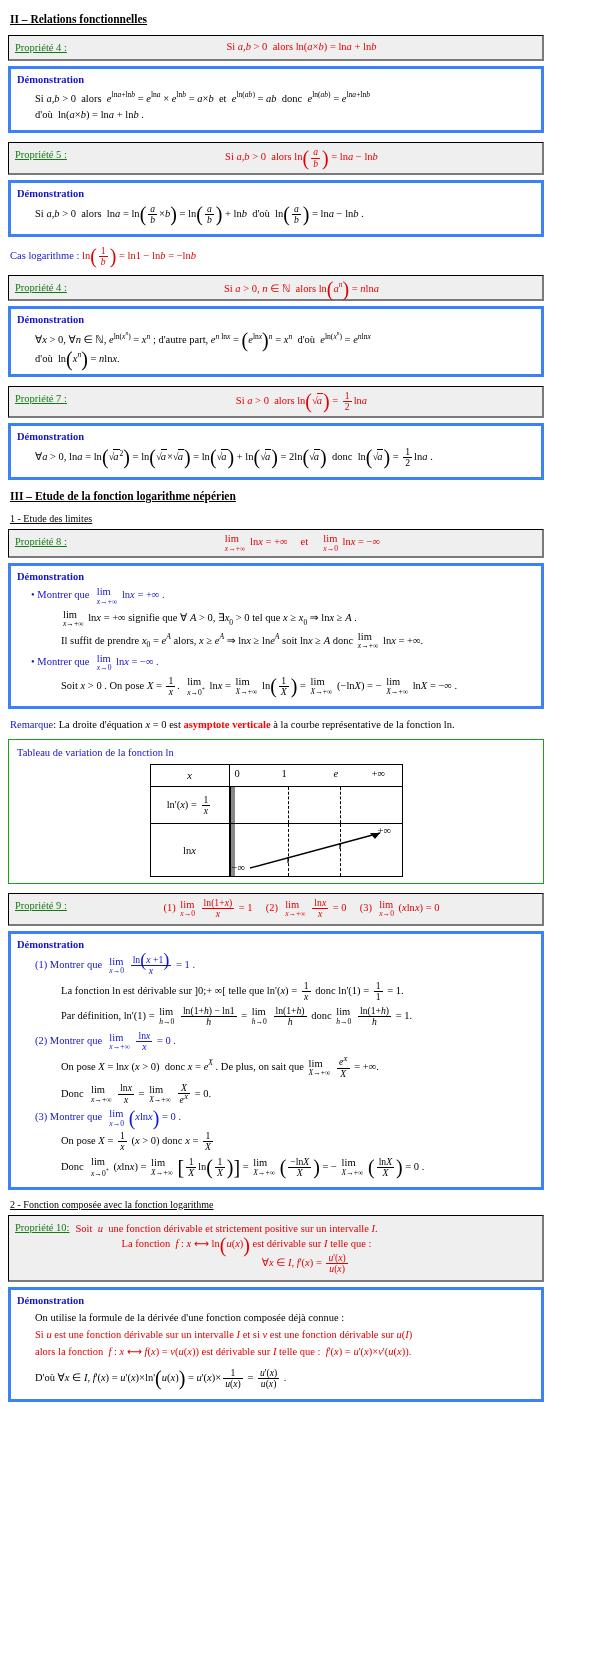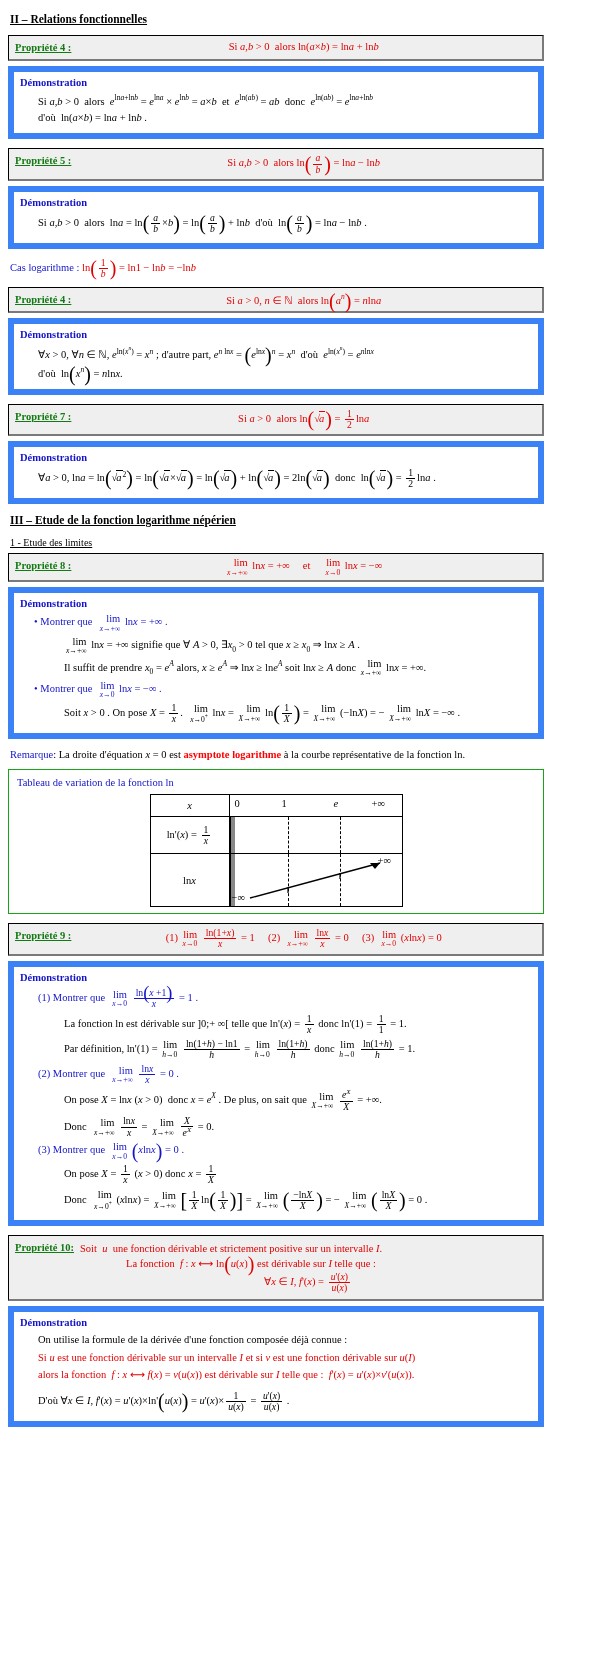--- a/index.html
+++ b/index.html
@@ -31,33 +31,33 @@
     border-right:2px solid #7a7a7a;
     border-bottom:2px solid #7a7a7a;
     background:#efefef;
     padding:4px 6px;
     margin:0 0 5px 0;
     box-sizing:border-box;
     min-height:22px;
   }
   .prop-inner{display:flex;align-items:flex-start;}
   .prop-label{
-    color:#127a12;font-weight:bold;text-decoration:underline;
+    color:#127a12;font-weight:normal;text-decoration:underline;
     white-space:nowrap;flex:0 0 auto;padding-top:1px;
   }
   .prop-body{color:#e00000;flex:1 1 auto;text-align:center;}
   .prop-body.left{text-align:left;padding-left:6px;}
   .prop-stack{display:block;}
   .prop-stack .ln{display:block;margin:2px 0;}
   .prop-stack .ln.center{text-align:center;}
   .prop-stack .ln.indent{padding-left:46px;}
 
   
   .demo{
-    border:6px solid #3b82f6;
+    border:3px solid #3b82f6;
     padding:3px 6px 5px 6px;
     margin:0 0 9px 0;
     box-sizing:border-box;
   }
   .demo-title{color:#1414c8;font-weight:bold;margin:1px 0 3px 0;}
   .demo-line{margin:4px 0 4px 18px;}
   .demo-line.deep{margin-left:44px;}
   .bullet{color:#1414c8;margin:4px 0 2px 14px;}
   .blue{color:#1414c8;}
   .red{color:#e00000;}
@@ -90,21 +90,21 @@
   .m{font-family:"Liberation Serif", serif;font-style:italic;}
   .up{font-style:normal;}
   .frac{
     display:inline-block;vertical-align:middle;
     text-align:center;font-size:.92em;line-height:1.05;
     margin:0 2px;
   }
   .frac .num{display:block;padding:0 2px;border-bottom:1px solid currentColor;}
   .frac .den{display:block;padding:0 2px;}
   .lim{
-    display:inline-block;text-align:right;vertical-align:middle;
+    display:inline-block;text-align:left;vertical-align:middle;
     line-height:1.0;margin:0 2px;
   }
   .lim .op{display:block;font-style:normal;}
   .lim .sub{display:block;font-size:.72em;}
   sup{font-size:.72em;}
   sub{font-size:.72em;}
   .sq{display:inline-block;border-top:1px solid currentColor;padding:0 1px 0 0;margin-left:-1px;}
   .bigp{display:inline-block;font-size:1.9em;font-style:normal;vertical-align:middle;line-height:.55;}
   .bigb{display:inline-block;font-size:1.9em;font-style:normal;vertical-align:middle;line-height:.55;}
 </style>
@@ -270,21 +270,21 @@
       <span class="lim"><span class="op">lim</span><span class="sub"><span class="m">X</span>→+∞</span></span>
       <span class="up">ln</span><span class="bigp">(</span><span class="frac"><span class="num up">1</span><span class="den m">X</span></span><span class="bigp">)</span>
       = <span class="lim"><span class="op">lim</span><span class="sub"><span class="m">X</span>→+∞</span></span>
       (−<span class="up">ln</span><span class="m">X</span>) = −
       <span class="lim"><span class="op">lim</span><span class="sub"><span class="m">X</span>→+∞</span></span>
       <span class="up">ln</span><span class="m">X</span> = −∞ .
     </div>
   </div>
 
   <div class="remark">
-    <span class="lbl">Remarque</span><span>: La droite d'équation </span><span class="m">x</span> = 0 <span>est </span><span class="hot">asymptote logarithme</span><span> à la courbe représentative de la fonction ln.</span>
+    <span class="lbl">Remarque</span><span>: La droite d'équation </span><span class="m">x</span> = 0 <span>est </span><span class="hot">asymptote verticale</span><span> à la courbe représentative de la fonction ln.</span>
   </div>
 
   <div class="vt-box">
     <div class="vt-title">Tableau de variation de la fonction ln</div>
     <div class="vt-holder">
       <table class="vt">
         <tbody>
             <tr>
           <td class="vt-head"><span class="m">x</span></td>
           <td class="vt-cells">
@@ -406,20 +406,21 @@
       (<span class="m">x</span><span class="up">ln</span><span class="m">x</span>) =
       <span class="lim"><span class="op">lim</span><span class="sub"><span class="m">X</span>→+∞</span></span>
       <span class="bigb">[</span><span class="frac"><span class="num up">1</span><span class="den m">X</span></span><span class="up">ln</span><span class="bigp">(</span><span class="frac"><span class="num up">1</span><span class="den m">X</span></span><span class="bigp">)</span><span class="bigb">]</span> =
       <span class="lim"><span class="op">lim</span><span class="sub"><span class="m">X</span>→+∞</span></span>
       <span class="bigp">(</span><span class="frac"><span class="num">−<span class="up">ln</span><span class="m">X</span></span><span class="den m">X</span></span><span class="bigp">)</span> = −
       <span class="lim"><span class="op">lim</span><span class="sub"><span class="m">X</span>→+∞</span></span>
       <span class="bigp">(</span><span class="frac"><span class="num"><span class="up">ln</span><span class="m">X</span></span><span class="den m">X</span></span><span class="bigp">)</span> = 0 .
     </div>
   </div>
 
+  <div class="sub-title">2 - Fonction composée avec la fonction logarithme</div>
 
   <div class="prop">
     <div class="prop-inner">
       <span class="prop-label">Propriété 10:</span>
       <span class="prop-body left prop-stack">
         <span class="ln">
           Soit&nbsp; <span class="m">u</span>&nbsp; une fonction dérivable et strictement positive sur un intervalle <span class="m">I</span>.
         </span>
         <span class="ln indent">
           La fonction&nbsp; <span class="m">f</span> : <span class="m">x</span> ⟷

